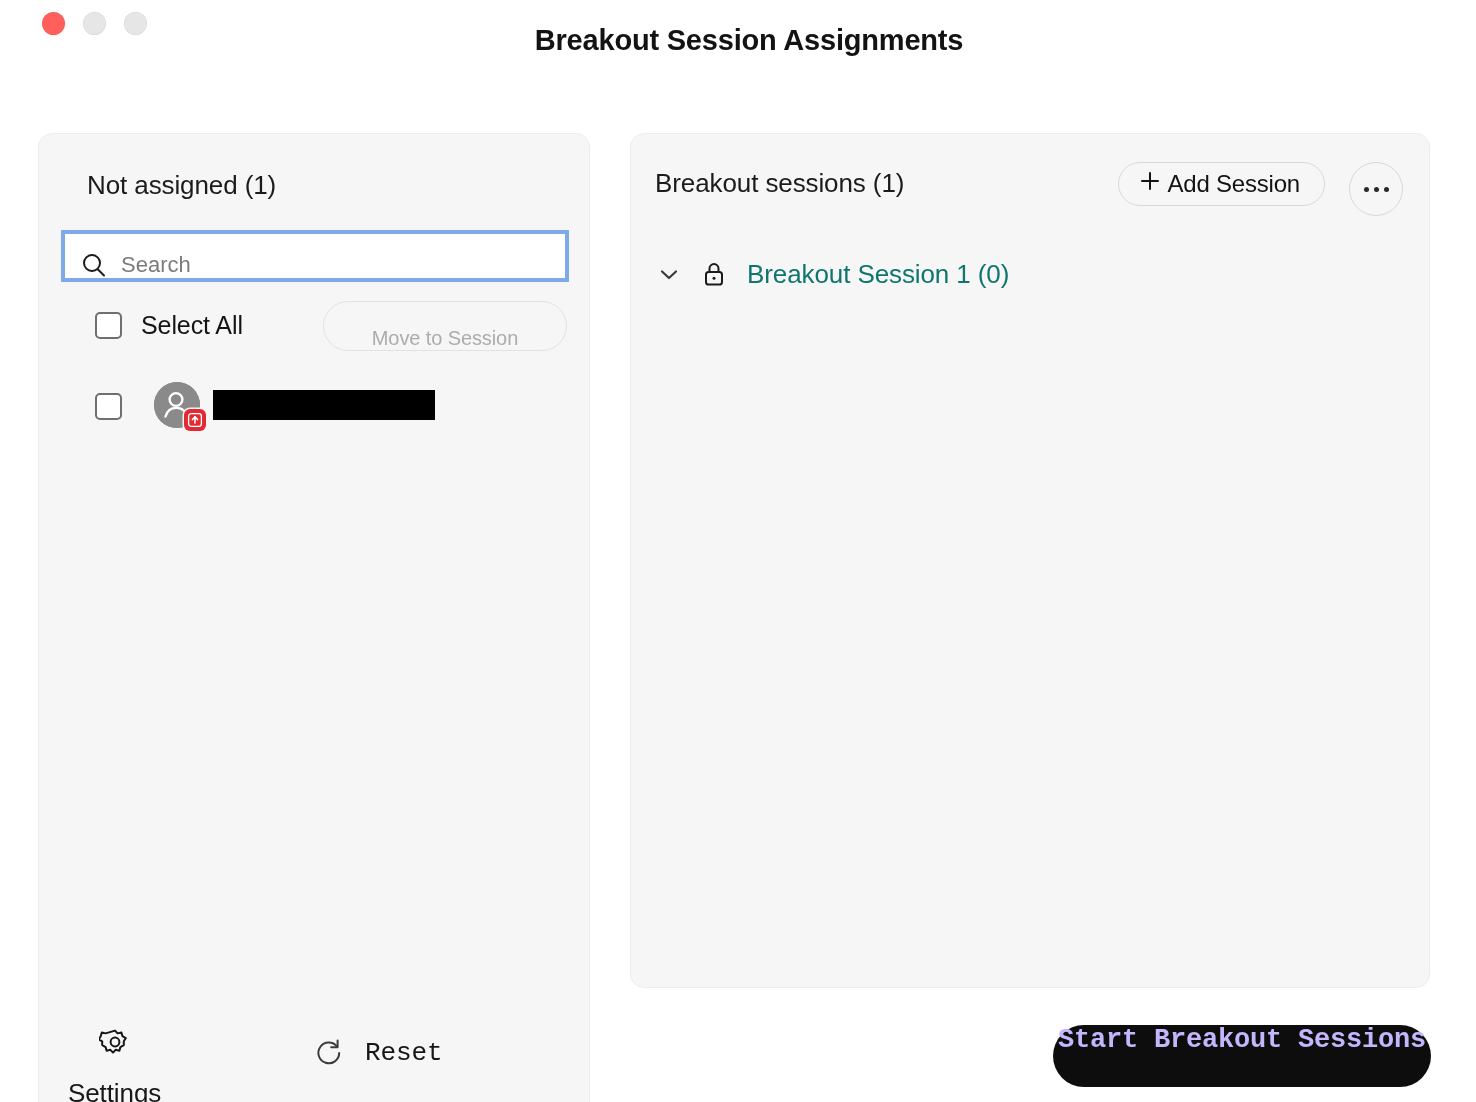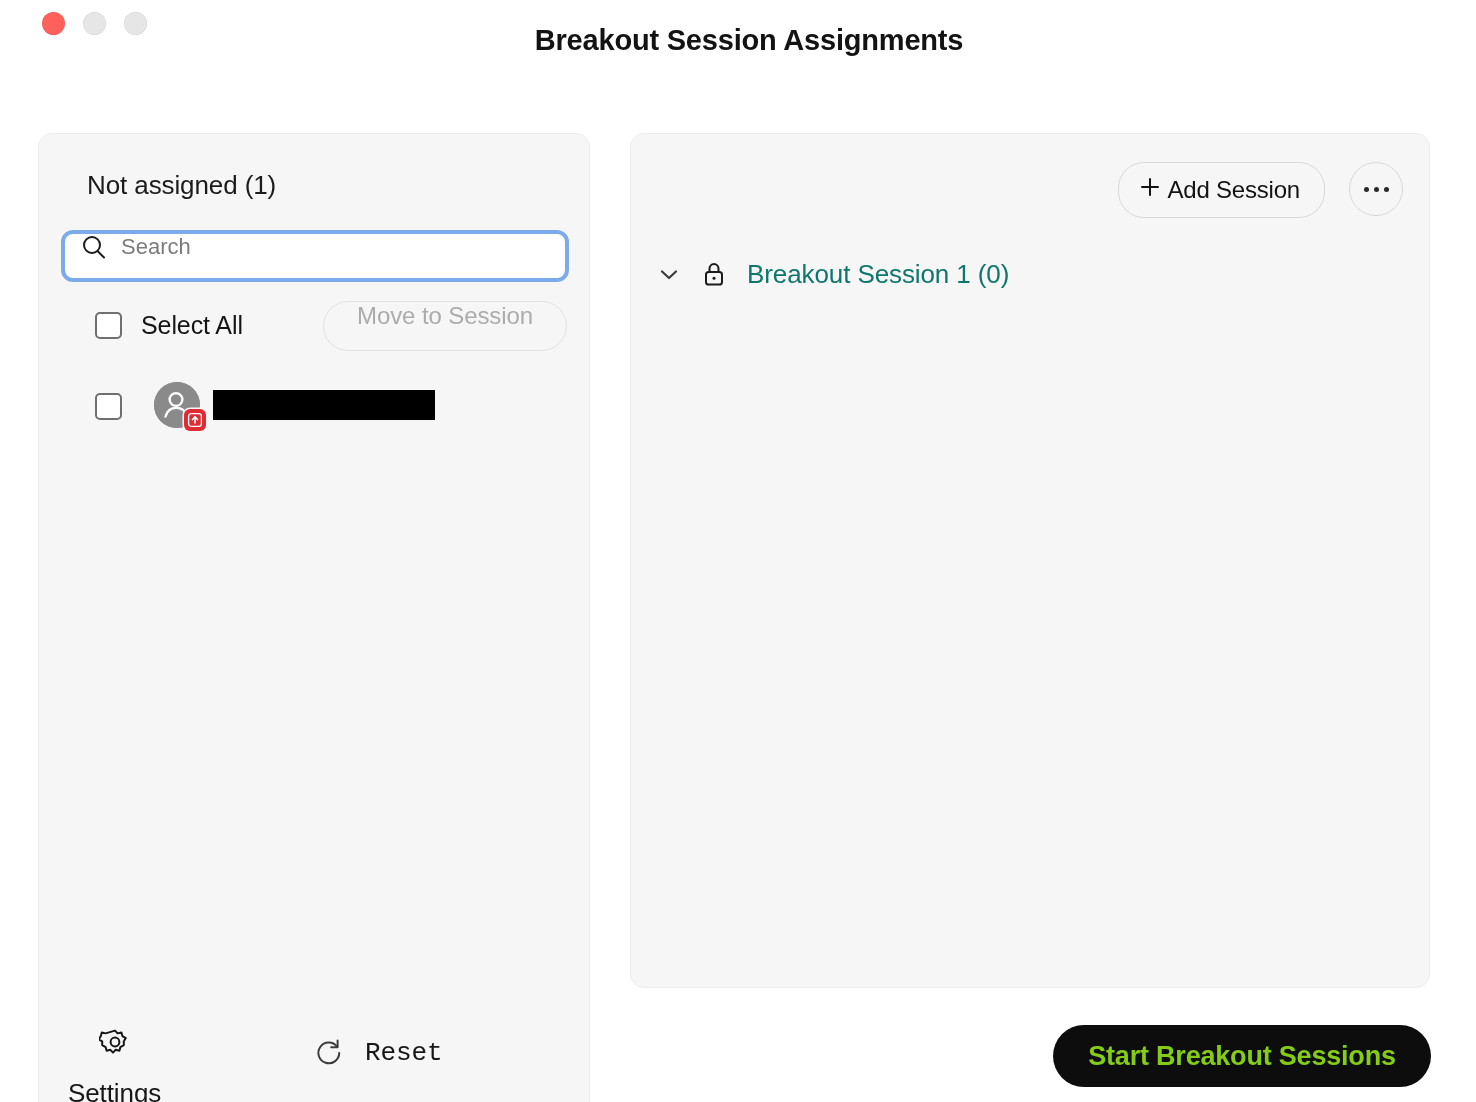--- a/index.html
+++ b/index.html
@@ -92,26 +92,26 @@
   .panel-left .panel-heading  { left: 48px; top: 36px; }
   .panel-right .panel-heading { left: 24px; top: 34px; }
 
   
   .search-wrap {
     position: absolute;
     left: 22px;
     top: 96px;
     width: 508px;
     height: 52px;
-    border-radius: 12px;
+    border-radius: 0;
     box-sizing: border-box;
     border: 4px solid #7faaea;
     background: #ffffff;
     display: flex;
-    align-items: flex-start;
+    align-items: flex-end;
     padding: 0 10px 0 16px;
   }
   .search-icon { flex: 0 0 auto; width: 26px; height: 26px; display: block; }
   .search-input {
     border: none;
     outline: none;
     background: transparent;
     font-family: "Liberation Sans", sans-serif;
     font-size: 22px;
     color: #1b1b1b;
@@ -153,24 +153,24 @@
     left: 284px;
     top: 167px;
     width: 244px;
     height: 50px;
     box-sizing: border-box;
     border: 1px solid #e2e2e2;
     border-radius: 25px;
     background: transparent;
     color: #acacac;
     font-family: "Liberation Sans", sans-serif;
-    font-size: 24px;
-    letter-spacing: -0.1px;
-    display: flex;
-    align-items: flex-start;
+    font-size: 20px;
+    letter-spacing: -0.1px;
+    display: flex;
+    align-items: flex-end;
     justify-content: center;
   }
 
   
   .participant-row {
     position: absolute;
     left: 56px;
     top: 248px;
     display: flex;
     align-items: center;
@@ -228,21 +228,21 @@
     color: #5b5b5b;
     margin-top: 8px;
     letter-spacing: -0.1px;
   }
 
   
   .add-session-btn {
     position: absolute;
     right: 104px;
     top: 28px;
-    height: 56px;
+    height: 44px;
     padding: 0 24px 0 18px;
     box-sizing: border-box;
     border: 1px solid #d8d8d8;
     border-radius: 26px;
     background: transparent;
     font-family: "Liberation Sans", sans-serif;
     font-size: 24px;
     color: #131313;
     letter-spacing: -0.2px;
     display: flex;
@@ -310,27 +310,26 @@
 
   .start-btn {
     position: absolute;
     left: 1053px;
     top: 1025px;
     width: 378px;
     height: 62px;
     border: none;
     border-radius: 31px;
     background: #0d0d0d;
-    color: #84cc16;
-    font-family: Liberation Sans, sans-serif;
+    color: #c4b5fd;
+    font-family: Liberation Mono, monospace;
     font-size: 27px;
     font-weight: bold;
     letter-spacing: -0.2px;
     display: flex;
-    align-items: center;
     justify-content: center;
   }
 </style>
 </head>
 <body>
 
 <div class="window-frame">
 
   <div class="titlebar">
     <div class="traffic-lights">
@@ -384,20 +383,21 @@
       <span class="participant-text">
         <span class="participant-name"></span>
         <span class="redaction"></span>
         <span class="participant-sub">Host, me</span>
       </span>
     </div>
   </div>
 
   <div class="panel panel-right">
 
+    <div class="panel-heading">Breakout sessions (1)</div>
 
     <div class="add-session-btn">
       <span>
         <svg viewBox="0 0 26 26" width="26" height="26" fill="none" stroke="#131313" stroke-width="2" stroke-linecap="round">
           <line x1="13" y1="5" x2="13" y2="21"></line>
           <line x1="5" y1="13" x2="21" y2="13"></line>
         </svg>
       </span>
       <span>Add Session</span>
     </div>

